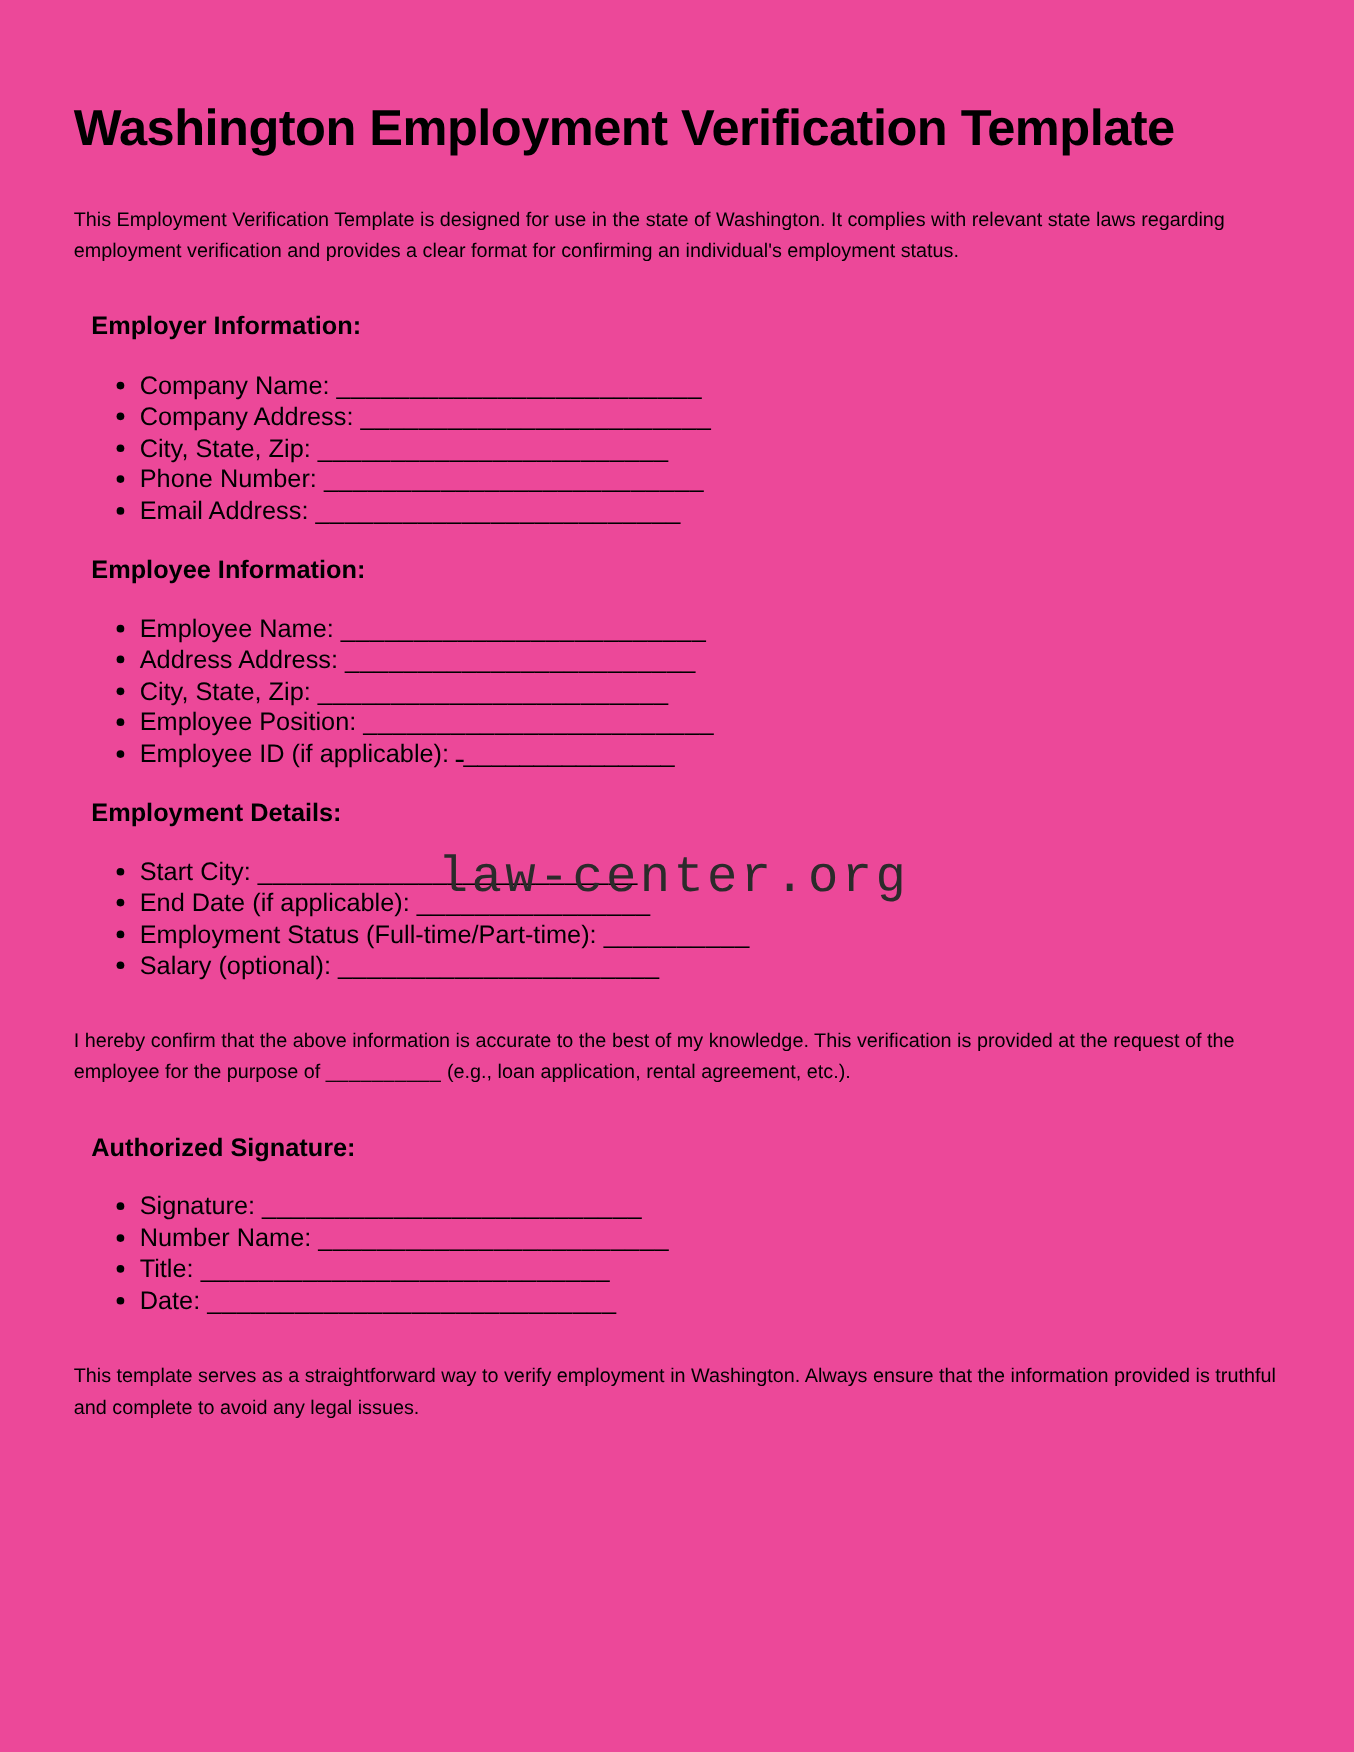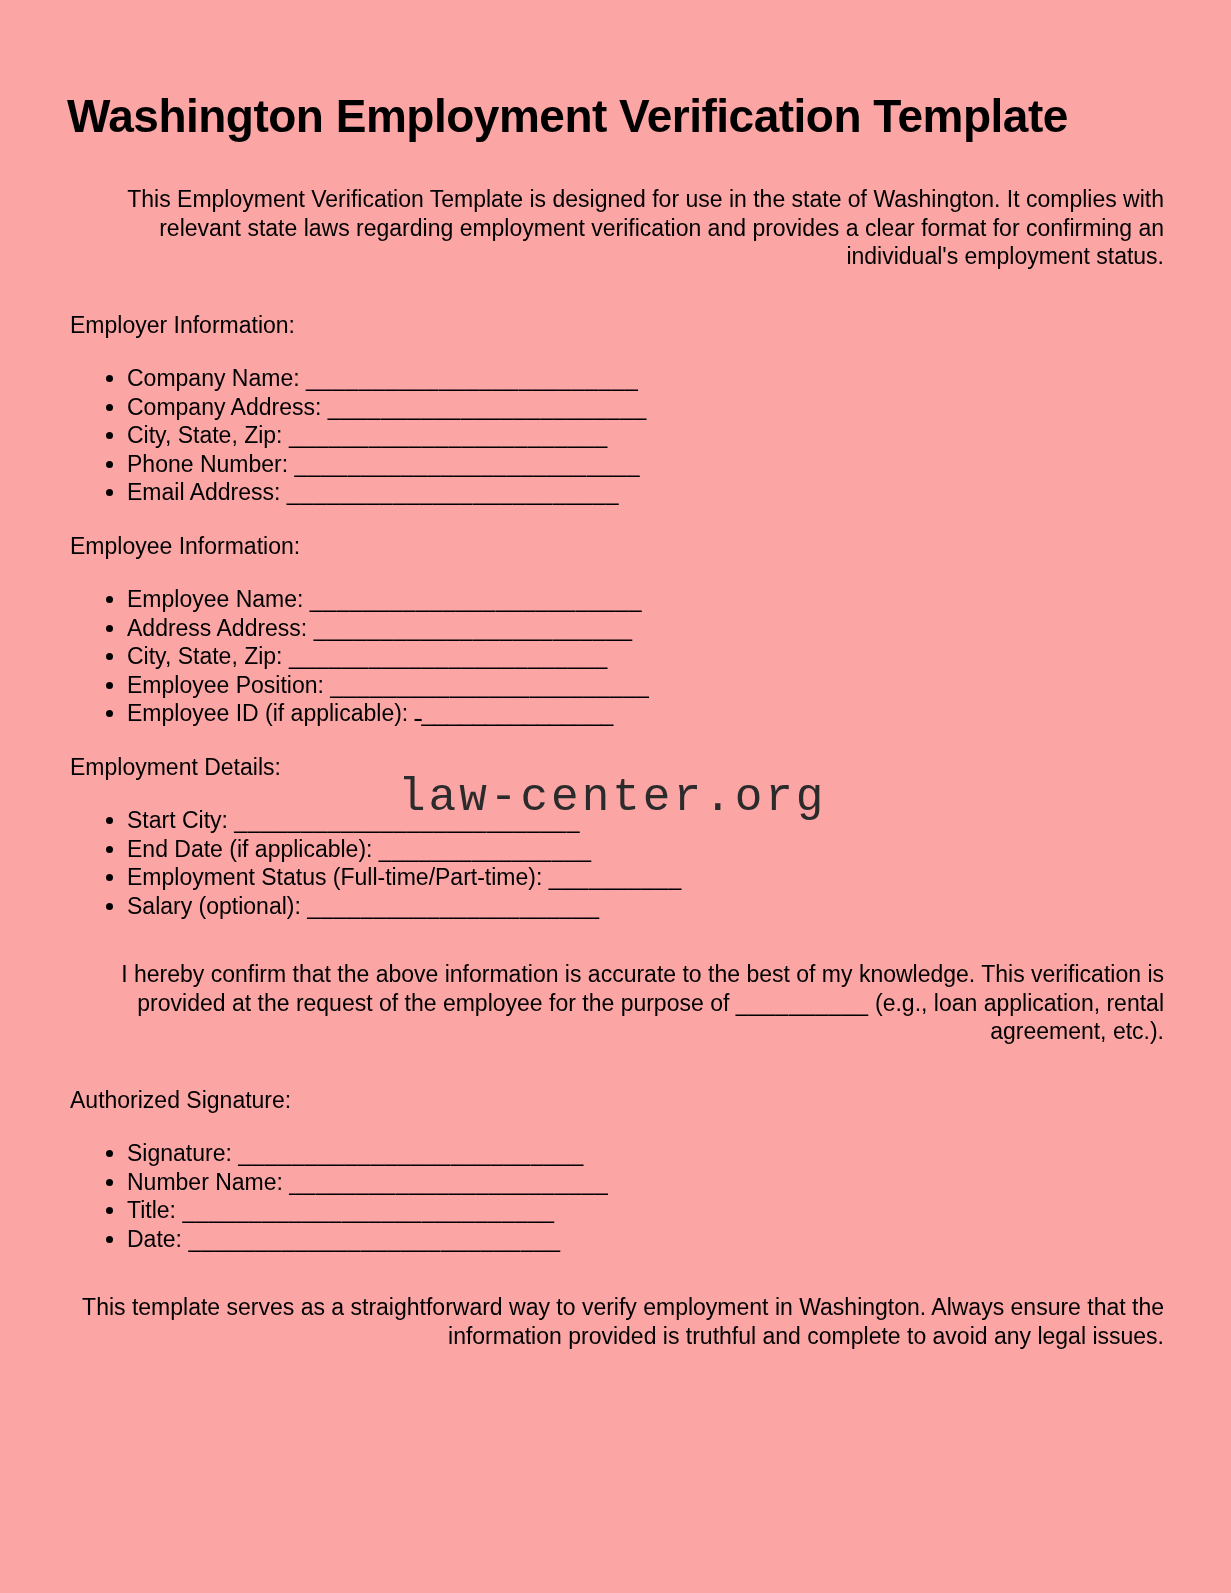--- a/index.html
+++ b/index.html
@@ -4,47 +4,46 @@
 <style>
   html, body {
     margin: 0;
     padding: 0;
     background: #ffffff;
   }
   .page {
     position: relative;
     width: 1231px;
     height: 1593px;
-    background: #fca5a5;
+    background: #ec4899;
     color: #000000;
     font-family: "Liberation Sans", sans-serif;
     box-sizing: border-box;
     padding: 88px 67px 0 67px;
     overflow: hidden;
   }
   .doc-title {
     font-size: 46px;
     font-weight: bold;
     line-height: 57px;
     letter-spacing: -0.5px;
     margin: 0 0 27px 0;
     max-width: 1040px;
   }
   .para {
-    font-size: 23px;
+    font-size: 18px;
     line-height: 28.5px;
     margin: 40px 0;
     max-width: 1100px;
-    text-align: right;
   }
   .section-heading {
     font-size: 23px;
-    font-weight: normal;
+    font-weight: bold;
     line-height: 28.5px;
-    margin: 25px 3px;
+    margin: 25px 16px;
   }
   ul.field-list {
     margin: 15px 0;
     padding: 0 0 0 60px;
     list-style: disc;
   }
   ul.field-list li {
     font-size: 23px;
     line-height: 28.5px;
   }

